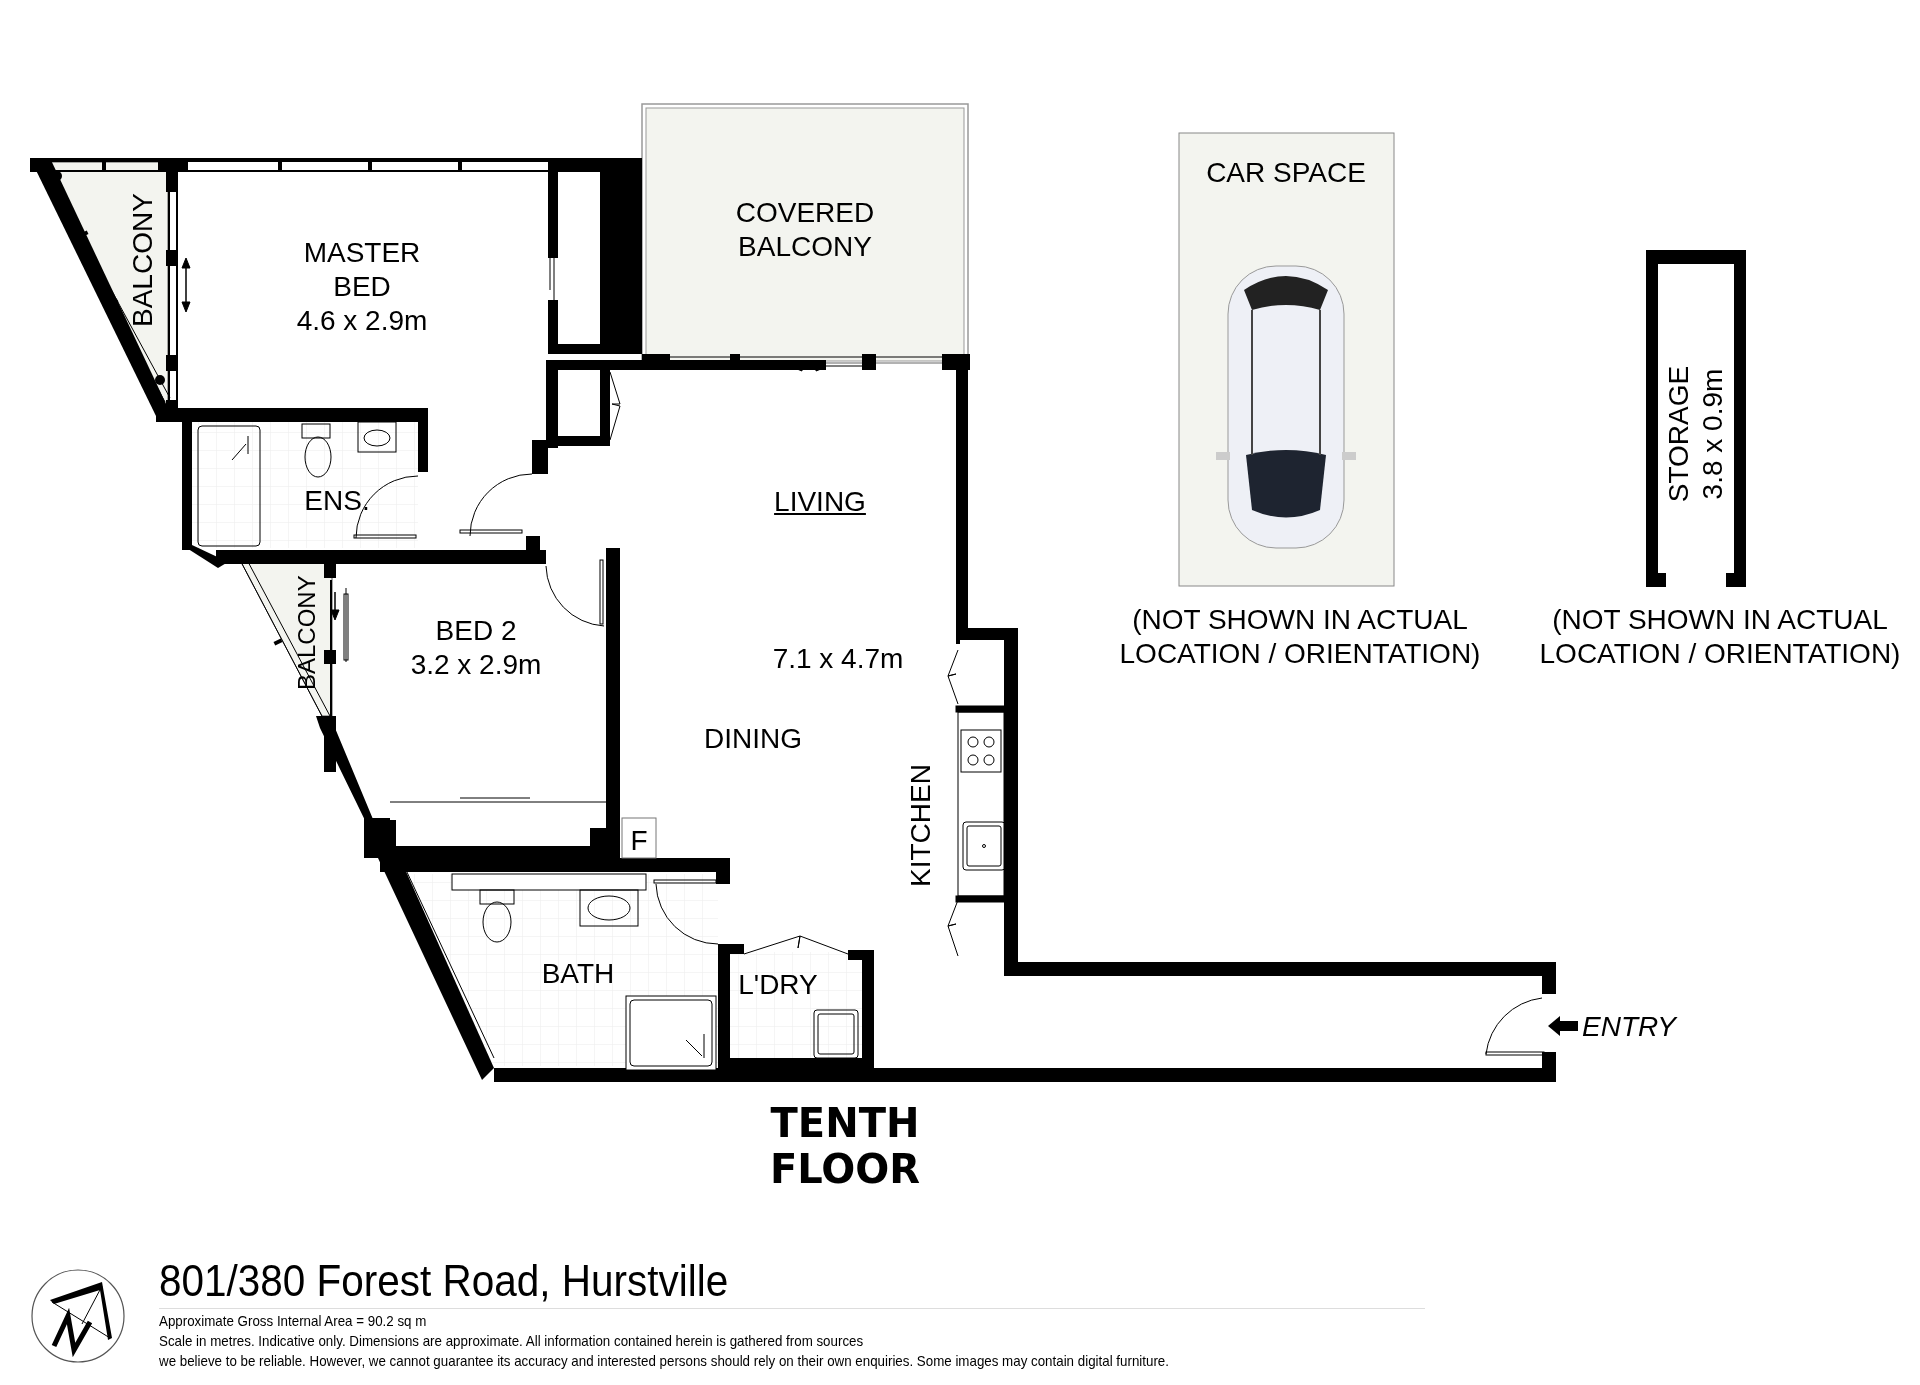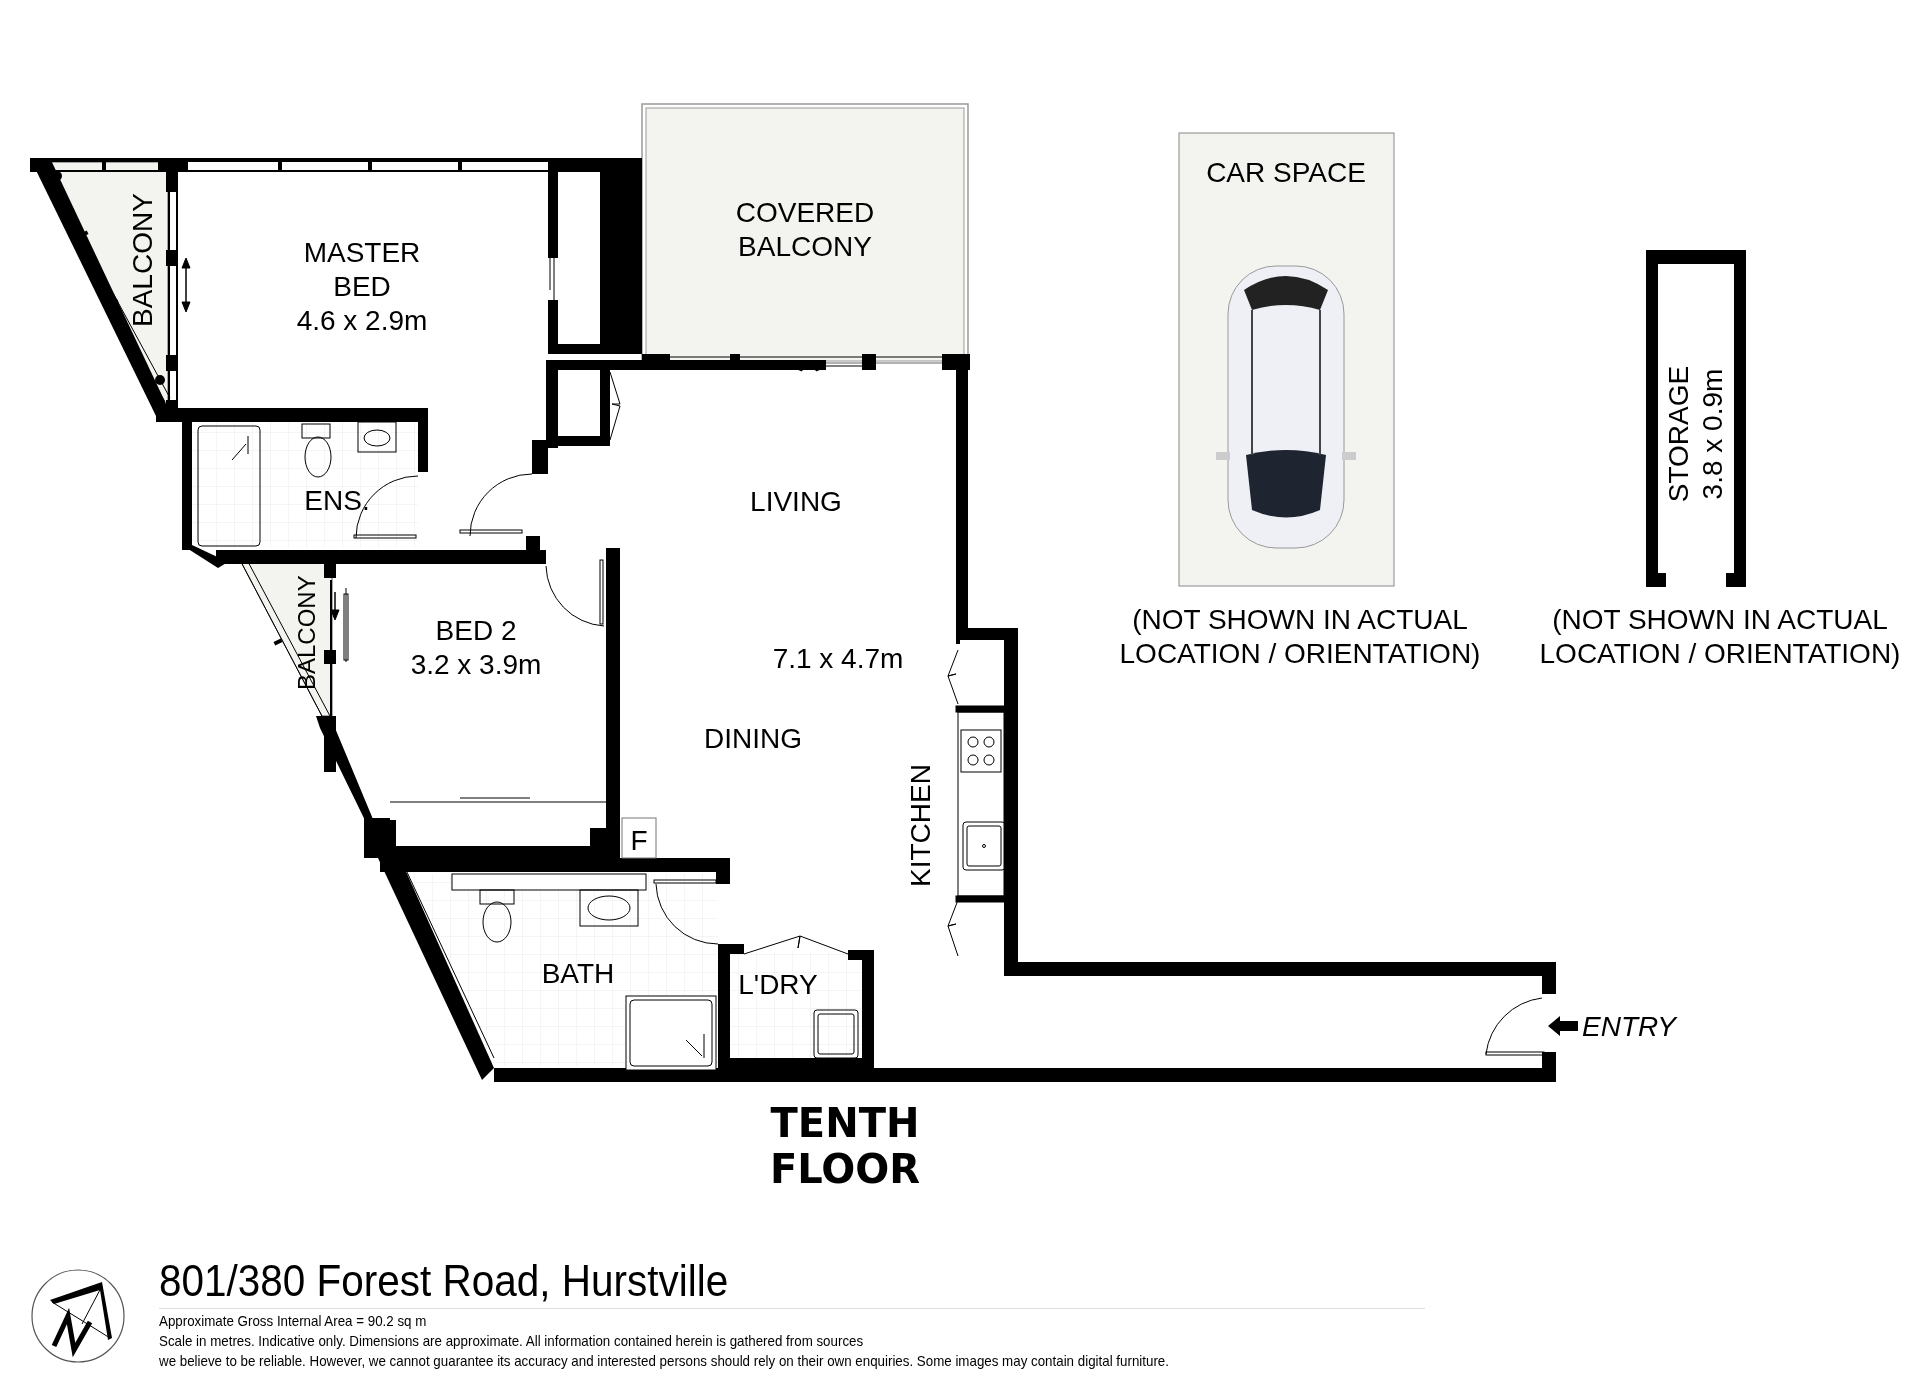--- a/index.html
+++ b/index.html
@@ -253,25 +253,25 @@
   <div>MASTER</div>
   <div>BED</div>
   <div>4.6 x 2.9m</div>
 </div>
 <div class="lbl rot" style="left:83px;top:250px;width:120px;">BALCONY</div>
 <div class="lbl" style="left:705px;top:196px;width:200px;">
   <div>COVERED</div>
   <div>BALCONY</div>
 </div>
 <div class="lbl" style="left:272px;top:484px;width:80px;margin-left:25px;">ENS.</div>
-<div class="lbl" style="left:736px;top:485px;width:120px;">LIVING</div>
+<div class="lbl" style="left:760px;top:485px;width:120px;text-decoration:underline;">LIVING</div>
 <div class="lbl" style="left:758px;top:642px;width:160px;">7.1 x 4.7m</div>
 <div class="lbl" style="left:396px;top:614px;width:160px;">
   <div>BED 2</div>
-  <div>3.2 x 3.9m</div>
+  <div>3.2 x 2.9m</div>
 </div>
 <div class="lbl rot" style="left:252px;top:618px;width:110px;font-size:24px;">BALCONY</div>
 <div class="lbl" style="left:693px;top:722px;width:120px;">DINING</div>
 <div class="lbl rot" style="left:861px;top:810px;width:120px;">KITCHEN</div>
 <div class="lbl" style="left:624px;top:824px;width:30px;">F</div>
 <div class="lbl" style="left:528px;top:957px;width:100px;">BATH</div>
 <div class="lbl" style="left:728px;top:968px;width:100px;">L'DRY</div>
 <div class="lbl" style="left:1582px;top:1010px;width:100px;text-align:left;font-style:italic;">ENTRY</div>
 
 <div class="lbl" style="left:1186px;top:156px;width:200px;">CAR SPACE</div>

